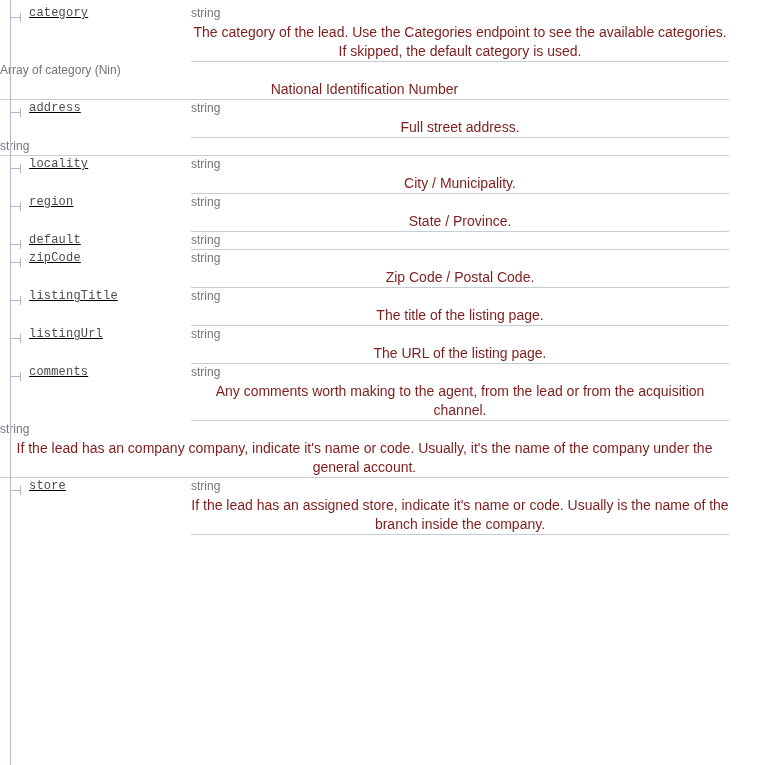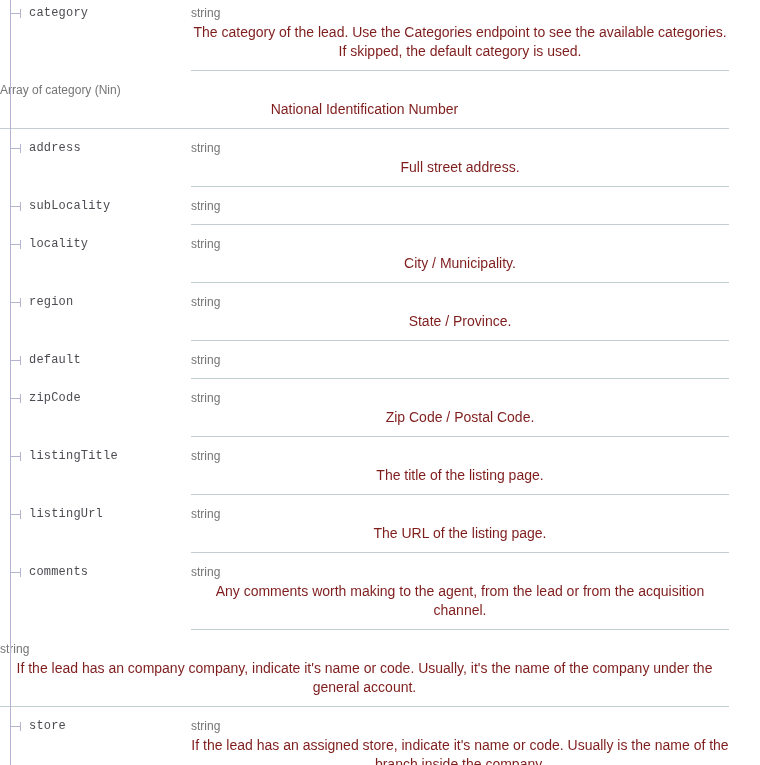--- a/index.html
+++ b/index.html
@@ -20,21 +20,22 @@
     width: 1px;
     height: 765px;
     background: #b4b3d2;
   }
   .row { display: flex; align-items: flex-start; }
   .row-left {
     width: 191px;
     flex: 0 0 191px;
     box-sizing: border-box;
     display: flex;
-    align-items: flex-start;
+    align-items: center;
+    text-decoration: underline;
   }
   .branch {
     display: block;
     flex: 0 0 11px;
     margin: 8px 0 0 10px;
     width: 11px;
     height: 1px;
     background: #b4b3d2;
     position: relative;
   }
@@ -59,22 +60,20 @@
   .expander {
     color: #88888f;
     margin-left: 6px;
     font-size: 11px;
   }
   .expander:empty { display: none; }
   .row-right {
     flex: 1;
     min-width: 0;
     border-bottom: 1px solid #c3ced4;
-    padding-bottom: 9px;
-    margin-bottom: 11px;
   }
   .type {
     font-size: 12px;
     line-height: 17px;
     color: #757575;
   }
   .desc {
     font-size: 14px;
     line-height: 19px;
     color: #7f1d1d;
@@ -112,24 +111,20 @@
       <span class="branch"></span>
       <span class="field-name"><span>address</span></span>
     </div>
     <div class="row-right">
       <div class="type">string</div>
       <div class="desc">Full street address.</div>
     </div>
   </div>
 
   <div class="row">
-    <div class="row-left">
-      <span class="branch"></span>
-      <span class="field-name"><span>subLocality</span></span>
-    </div>
     <div class="row-right">
       <div class="type">string</div>
     </div>
   </div>
 
   <div class="row">
     <div class="row-left">
       <span class="branch"></span>
       <span class="field-name"><span>locality</span></span>
     </div>

